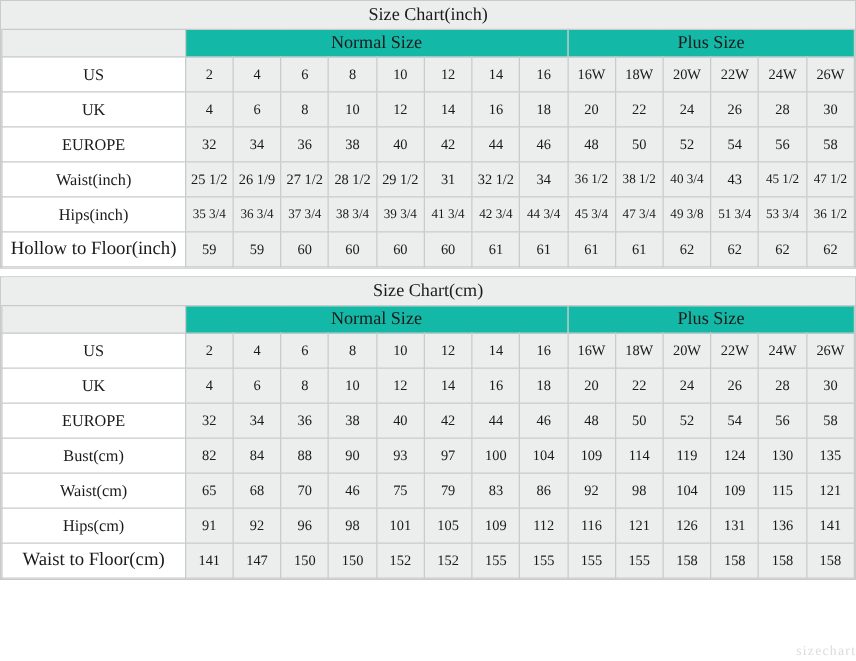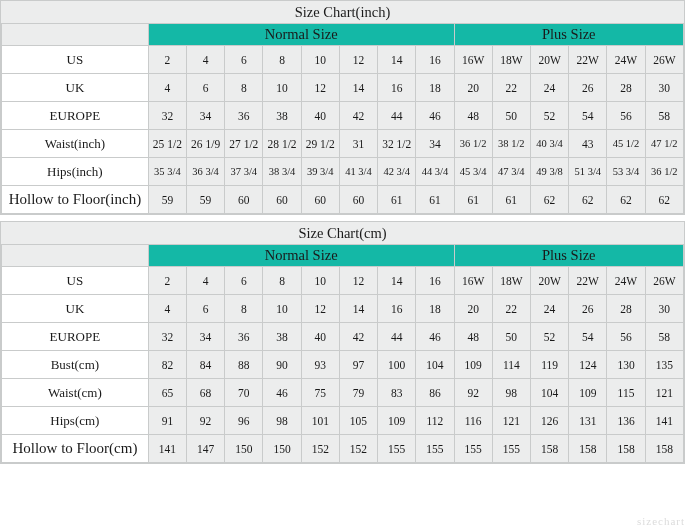--- a/index.html
+++ b/index.html
@@ -366,21 +366,21 @@
           <td class="val">112</td>
           <td class="val">116</td>
           <td class="val">121</td>
           <td class="val">126</td>
           <td class="val">131</td>
           <td class="val">136</td>
           <td class="val">141</td>
         </tr>
 
         <tr>
-          <td class="rowlabel small">Hollow to Floor(cm)</td>
+          <td class="rowlabel small">Waist to Floor(cm)</td>
           <td class="val">141</td>
           <td class="val">147</td>
           <td class="val">150</td>
           <td class="val">150</td>
           <td class="val">152</td>
           <td class="val">152</td>
           <td class="val">155</td>
           <td class="val">155</td>
           <td class="val">155</td>
           <td class="val">155</td>

